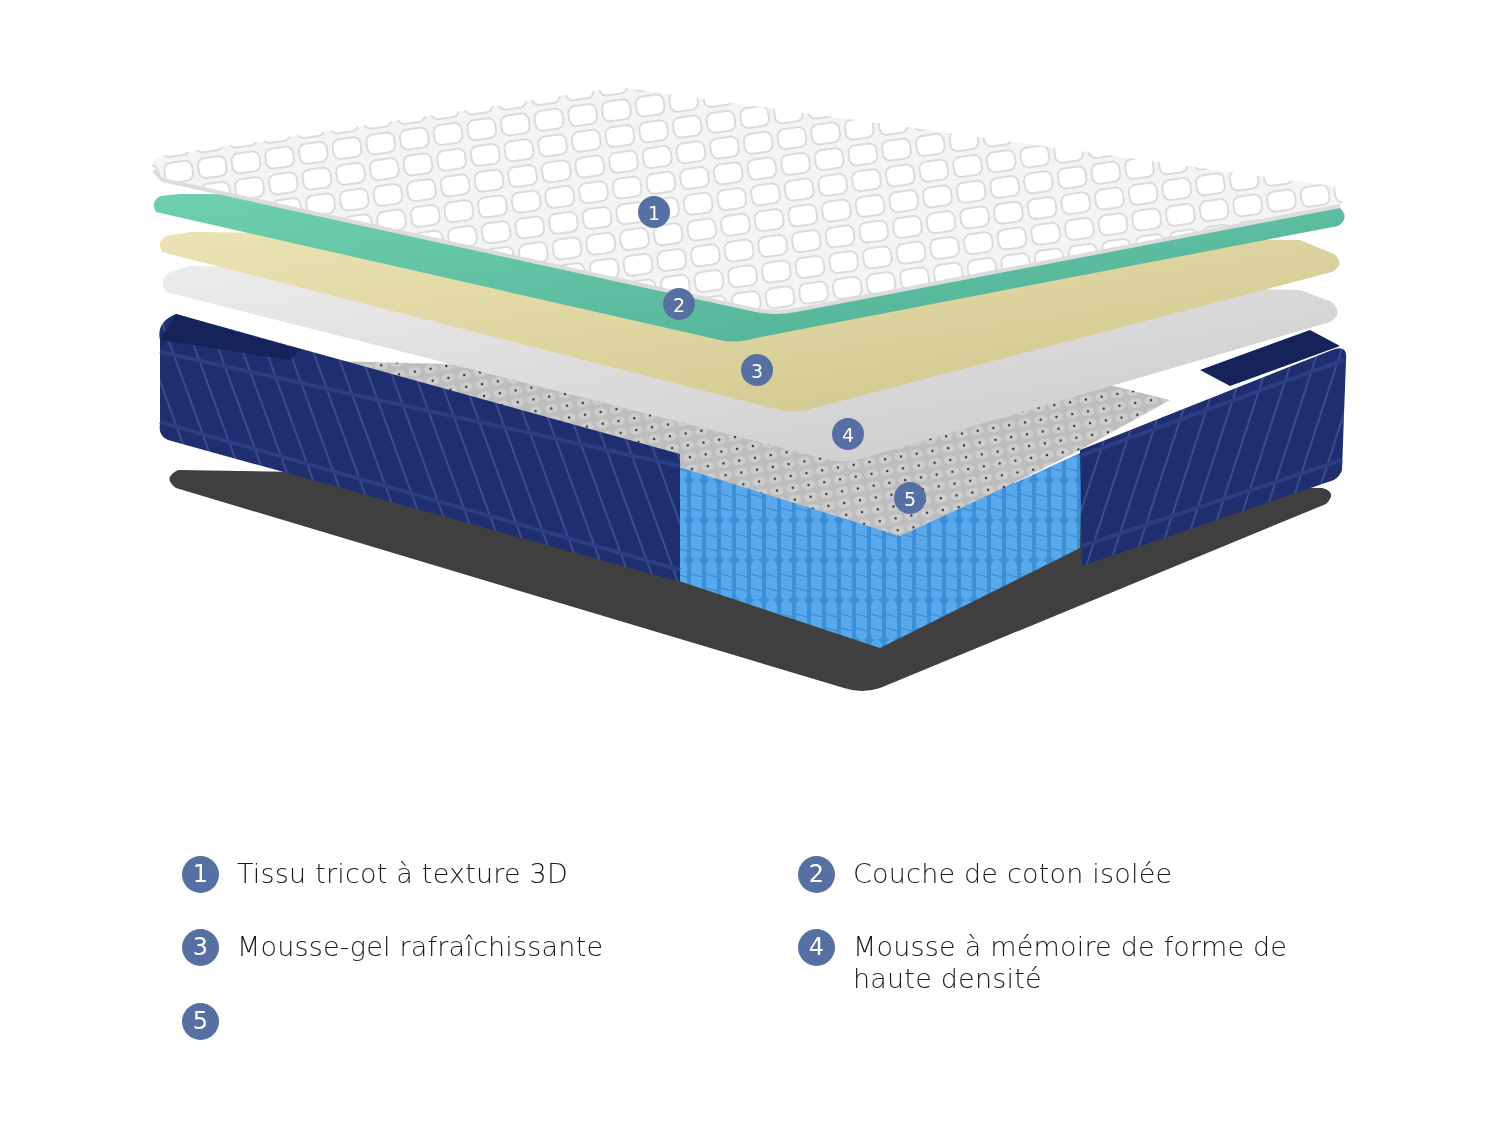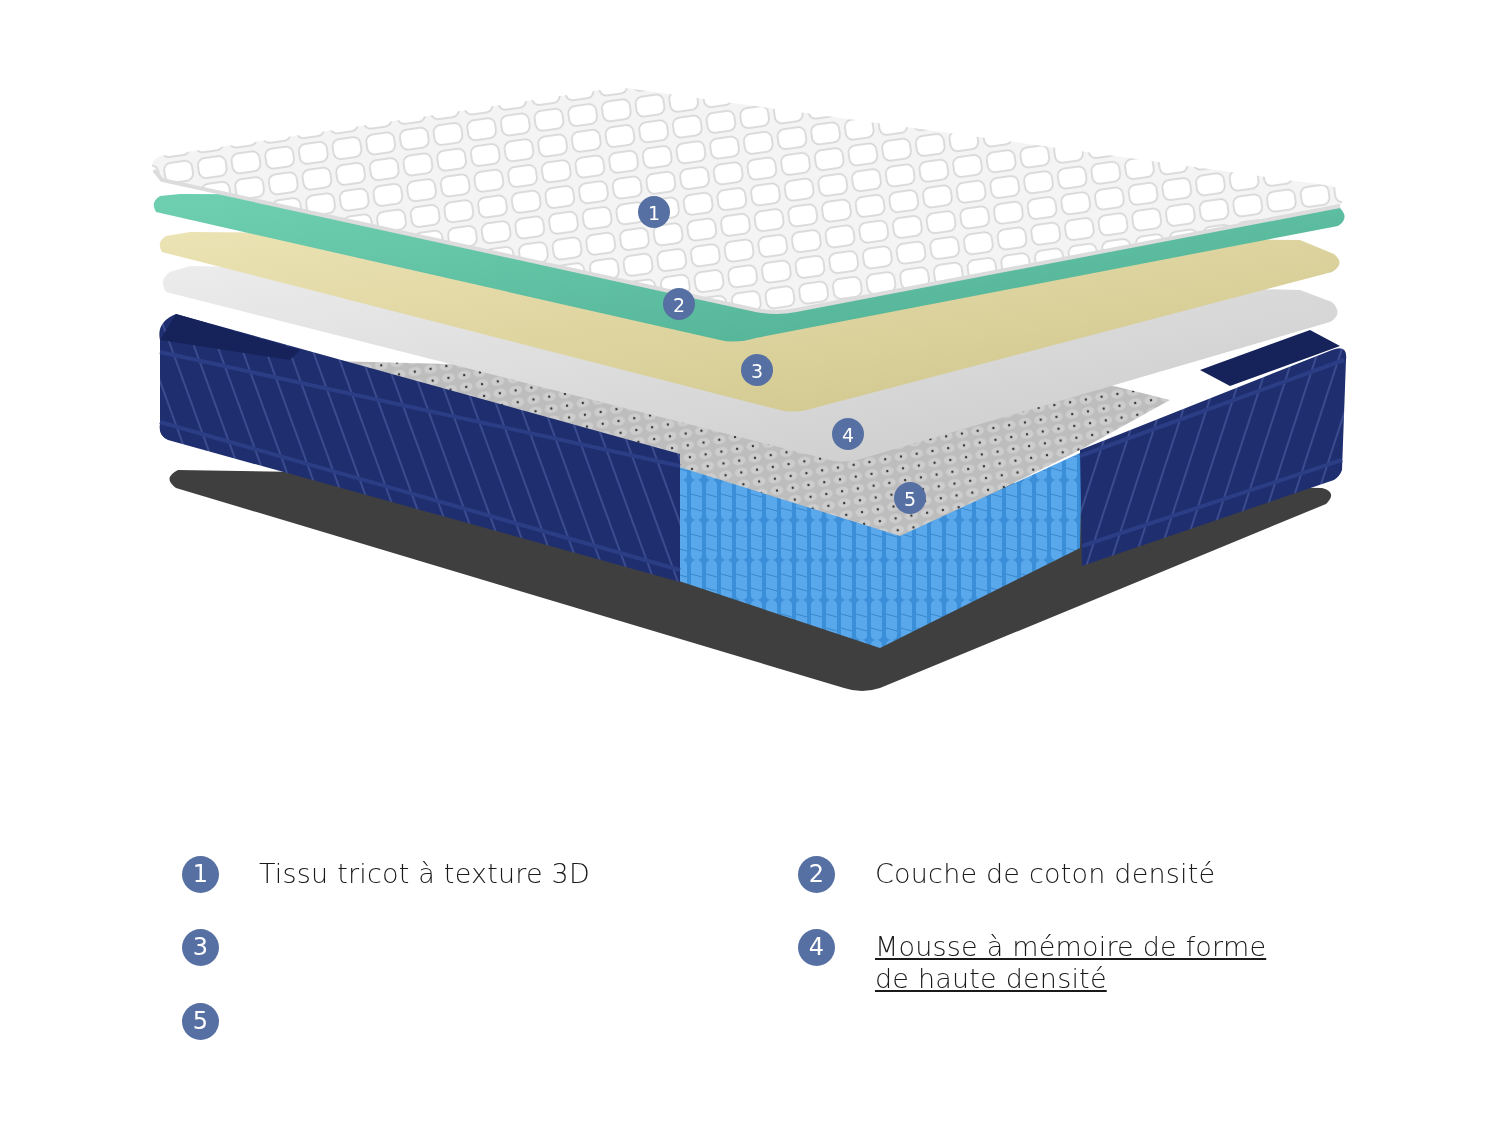--- a/index.html
+++ b/index.html
@@ -8,21 +8,21 @@
   .illustration { position: absolute; left: 0; top: 0; width: 1500px; height: 760px; }
   .illustration svg { width: 1500px; height: 760px; display: block; }
   .badge-text { font-family: "DejaVu Sans", sans-serif; font-size: 19px; fill: #ffffff; text-anchor: middle; dominant-baseline: central; }
 
   .legend { position: absolute; left: 0; top: 0; width: 1500px; height: 1125px; pointer-events: none; }
   .legend-item { position: absolute; display: flex; align-items: flex-start; }
   .legend-badge { width: 37px; height: 37px; border-radius: 50%; background: #5770a3;
                   color: #fff; font-size: 24px; line-height: 37px; text-align: center;
                   flex: 0 0 37px; margin-right: 18px; margin-top: 0px; }
   .legend-label { font-family: "DejaVu Sans", sans-serif; font-size: 27px; color: #1a1a1a;
-                  line-height: 32px; letter-spacing: 0.2px; margin-top: 2px; font-weight: 300; margin-left: 22px; }
+                  line-height: 32px; letter-spacing: 0.2px; margin-top: 2px; font-weight: 300; }
 </style>
 </head>
 <body>
 
 <div class="illustration">
   <svg viewBox="0 0 1500 760" xmlns="http://www.w3.org/2000/svg">
     <defs>
       <pattern id="quilt" width="34" height="26" patternUnits="userSpaceOnUse" patternTransform="rotate(-8)">
         <rect width="34" height="26" fill="#f4f4f4"></rect>
         <rect x="3" y="3" width="28" height="20" rx="7" fill="#ffffff" stroke="#d2d2d2" stroke-width="1.5"></rect>
@@ -110,25 +110,26 @@
   </svg>
 </div>
 
 <div class="legend">
   <div class="legend-item" style="left:182px; top:856px;">
     <span class="legend-badge">1</span>
     <span class="legend-label">Tissu tricot à texture 3D</span>
   </div>
   <div class="legend-item" style="left:798px; top:856px;">
     <span class="legend-badge">2</span>
-    <span class="legend-label">Couche de coton densité</span>
+    <span class="legend-label">Couche de coton isolée</span>
   </div>
   <div class="legend-item" style="left:182px; top:929px;">
     <span class="legend-badge">3</span>
+    <span class="legend-label">Mousse-gel rafraîchissante</span>
   </div>
   <div class="legend-item" style="left:798px; top:929px; width:500px;">
     <span class="legend-badge">4</span>
-    <span class="legend-label" style="width:440px;text-decoration:underline;">Mousse à mémoire de forme de haute densité</span>
+    <span class="legend-label" style="width:440px;">Mousse à mémoire de forme de haute densité</span>
   </div>
   <div class="legend-item" style="left:182px; top:1003px;">
     <span class="legend-badge">5</span>
   </div>
 </div>
 
 </body></html>

